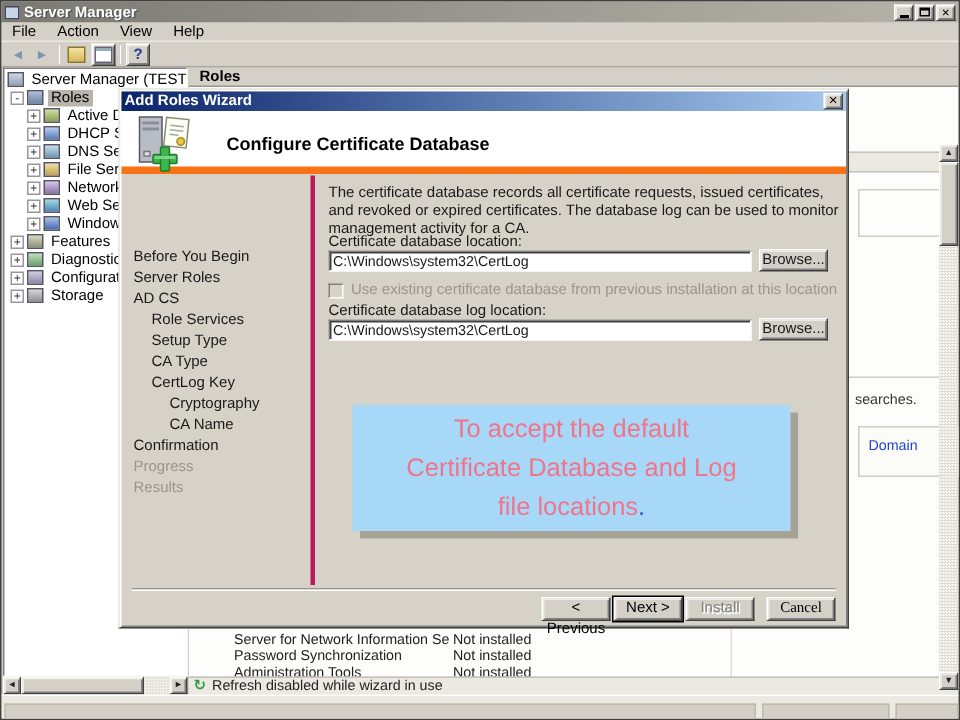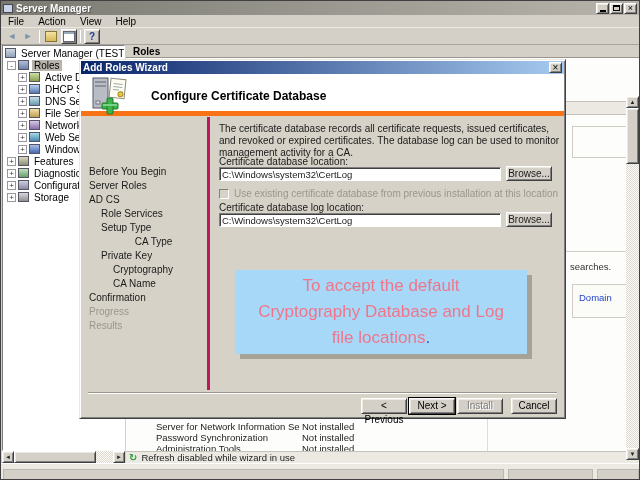--- a/index.html
+++ b/index.html
@@ -93,21 +93,21 @@
   .chkbox{width:10px;height:10px;background:#d6d2c7;border:1px solid;border-color:#808080 #fff #fff #808080;margin-right:5px;}
   .lab2{position:absolute;left:9px;top:85px;}
   .inp2{position:absolute;left:9px;top:96px;width:282px;height:14px;font-size:9.5px;padding:0 2px;color:#1a1a1a;outline:none;}
   .brw2{position:absolute;left:296px;top:95px;width:46px;height:15px;font-size:10px;text-align:center;line-height:13px;}
   .callout{position:absolute;left:155px;top:210px;width:292px;height:84px;background:#a8d8f8;box-shadow:5px 5px 0 #a6a296;display:flex;flex-direction:column;align-items:center;justify-content:center;text-align:right;font-size:17px;line-height:26px;color:#f0758a;}
   .callout .period{color:#3355cc;}
   .wz-sep{position:absolute;left:8px;right:8px;top:332px;height:2px;border-top:1px solid #99958c;border-bottom:1px solid #fff;}
   .wz-btn{position:absolute;top:338px;width:46px;height:16px;font-size:10px;text-align:center;line-height:14px;margin-left:11px;}
   .btn-default{outline:1px solid #000;}
   .btn-disabled{color:#808080;text-shadow:1px 1px 0 #fff;}
-  .b-prev{left:270px;} .b-next{left:318px;} .b-install{left:366px;} .b-cancel{left:420px;}
+  .b-prev{left:270px;} .b-next{left:318px;} .b-install{left:366px;} .b-cancel{left:420px;font-family:Liberation Serif, serif;}
 </style>
 </head>
 <body>
 
 <div id="screen">
 
   <div class="titlebar">
     <span class="wicon"></span>
     <span class="ttext">Server Manager</span>
     <span class="winbtn raised wb-min">
@@ -287,22 +287,22 @@
       </span>
       <span class="wz-htitle">Configure Certificate Database</span>
     </div>
 
     <div class="wz-steps">
         <div class="step" style="padding-left: 8px;">Before You Begin</div>
         <div class="step" style="padding-left: 8px;">Server Roles</div>
         <div class="step" style="padding-left: 8px;">AD CS</div>
         <div class="step" style="padding-left: 20px;">Role Services</div>
         <div class="step" style="padding-left: 20px;">Setup Type</div>
-        <div class="step" style="padding-left: 20px; text-align: center;">CA Type</div>
-        <div class="step" style="padding-left: 20px;">Private Key</div>
+        <div class="step" style="padding-left: 20px;">CA Type</div>
+        <div class="step" style="padding-left: 20px;">CertLog Key</div>
         <div class="step" style="padding-left: 32px;">Cryptography</div>
         <div class="step" style="padding-left: 32px;">CA Name</div>
         <div class="step" style="padding-left: 8px;">Confirmation</div>
         <div class="step step-dis" style="padding-left: 8px;">Progress</div>
         <div class="step step-dis" style="padding-left: 8px;">Results</div>
       </div>
 
     <div class="wz-content">
       <div class="wz-intro">The certificate database records all certificate requests, issued certificates, and revoked or expired certificates. The database log can be used to monitor management activity for a CA.</div>
       <div class="lab1">Certificate database location:</div>
@@ -312,21 +312,21 @@
         <span class="chkbox"></span>
         <span>Use existing certificate database from previous installation at this location</span>
       </div>
       <div class="lab2">Certificate database log location:</div>
       <input class="inp2 sunken" readonly="" value="C:\Windows\system32\CertLog" style="">
       <div class="brw2 raised">Browse...</div>
     </div>
 
     <div class="callout">
       <div>To accept the default</div>
-      <div>Cryptography Database and Log</div>
+      <div>Certificate Database and Log</div>
       <div><span>file locations</span><span class="period">.</span></div>
     </div>
 
     <div class="wz-sep"></div>
     <div class="wz-btn raised b-prev">&lt; Previous</div>
     <div class="wz-btn raised btn-default b-next">Next &gt;</div>
     <div class="wz-btn raised btn-disabled b-install">Install</div>
     <div class="wz-btn raised b-cancel">Cancel</div>
   </div>
 

